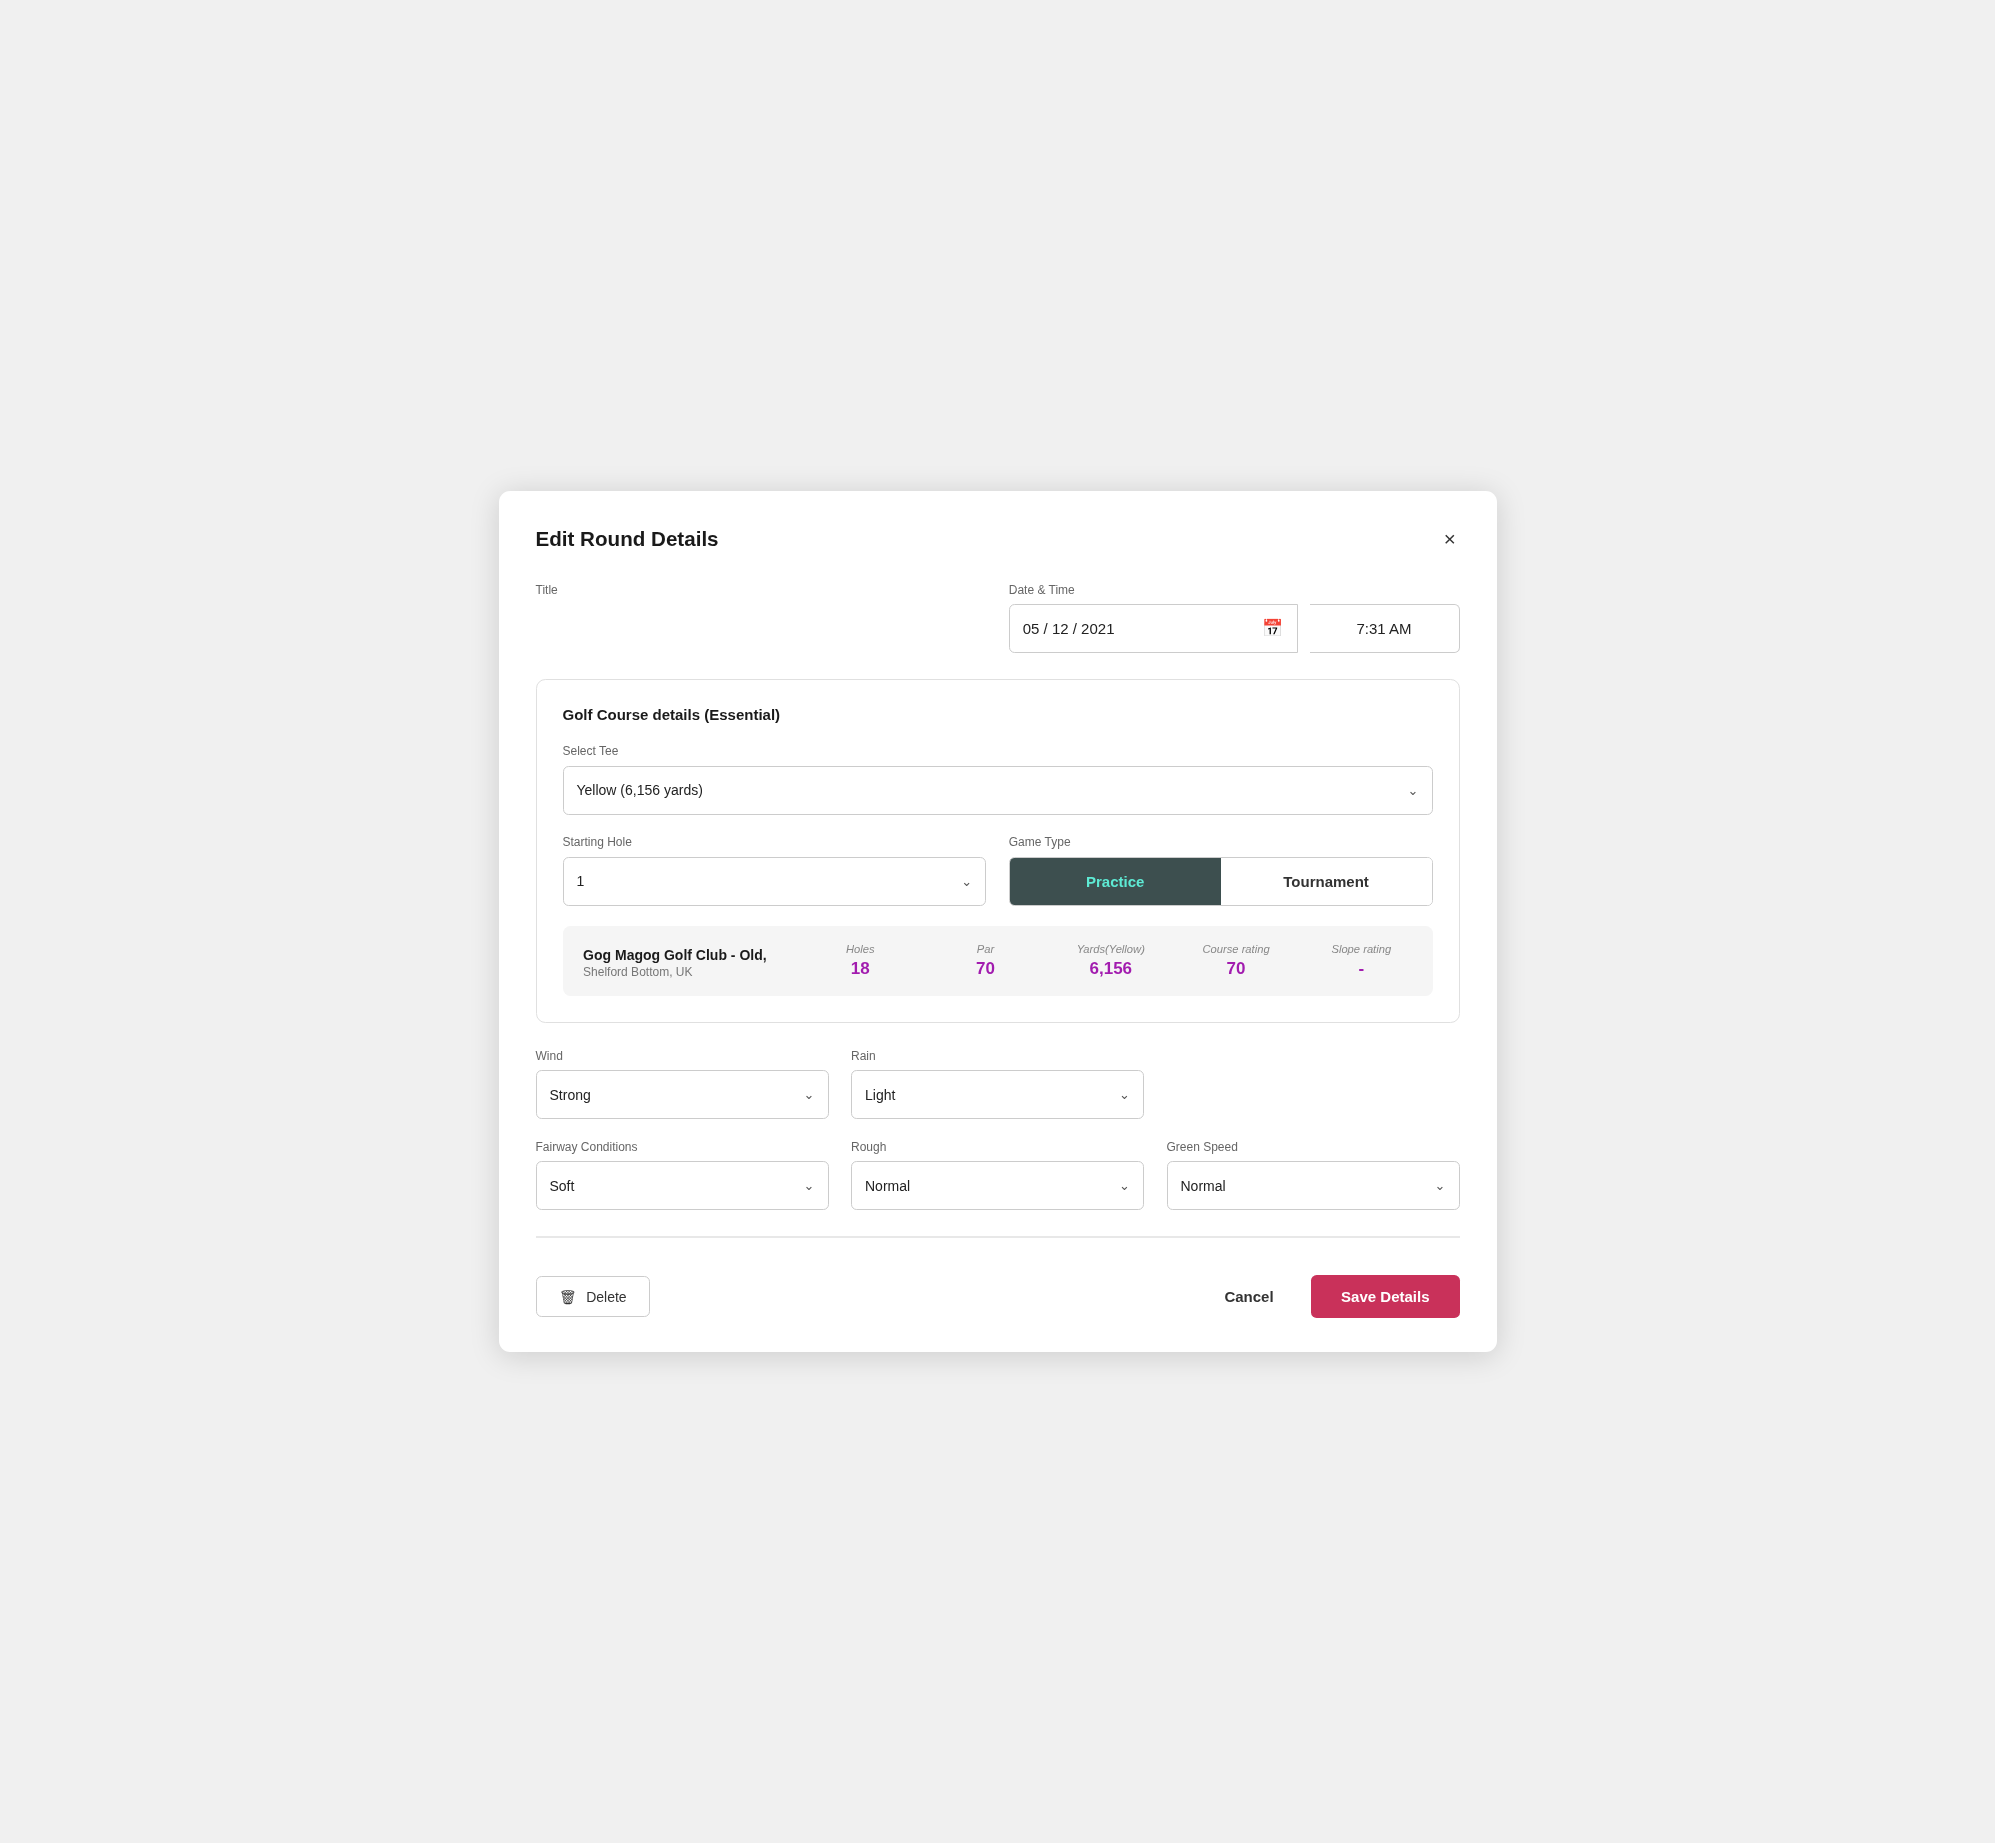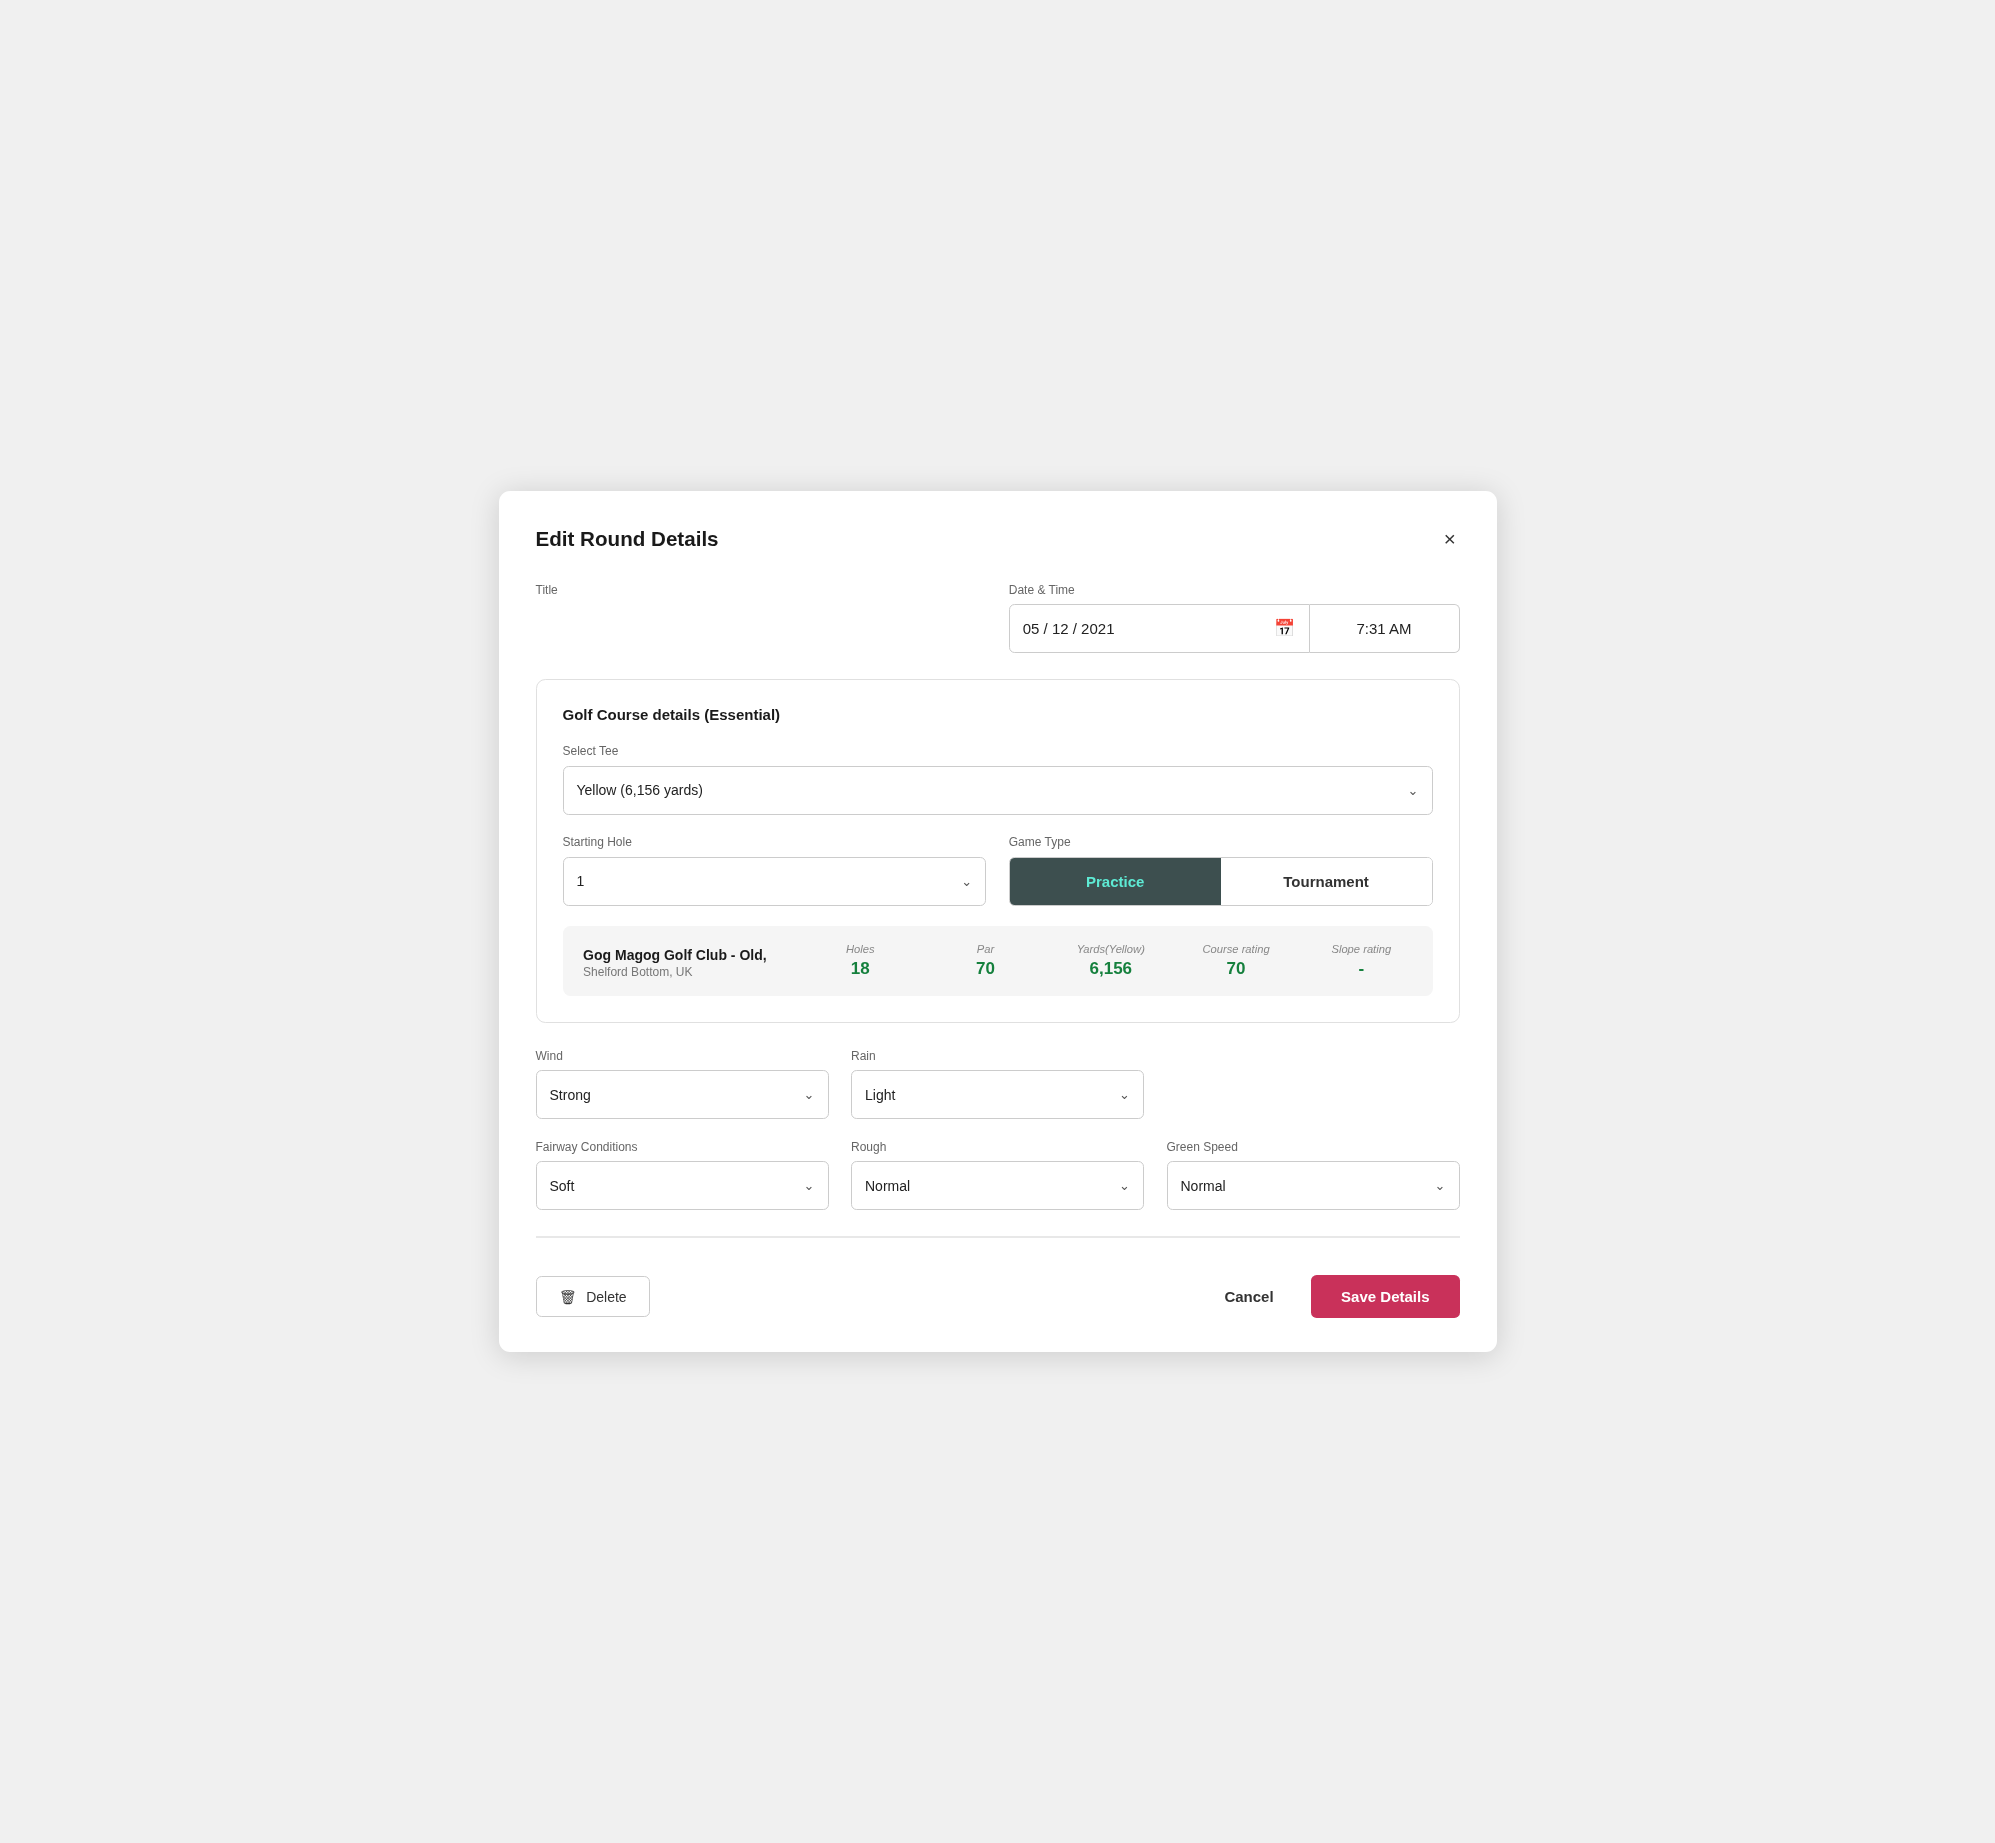--- a/index.html
+++ b/index.html
@@ -61,21 +61,21 @@
       height: 49px;
       border: 1.4px solid #ccc;
       border-radius: 5.6px;
       padding: 0 15px;
       font-size: 15px;
       color: #222;
       outline: none;
     }
     .datetime-row {
       display: flex;
-      gap: 0;
+      gap: 12px;
     }
     .date-input-wrap {
       flex: 1;
       height: 49px;
       border: 1.4px solid #ccc;
       border-radius: 5.6px 0 0 5.6px;
       display: flex;
       align-items: center;
       padding: 0 13px;
       font-size: 15px;
@@ -214,21 +214,21 @@
     }
     .course-stat .stat-label {
       font-size: 11.2px;
       color: #888;
       margin-bottom: 3.7px;
       font-style: italic;
     }
     .course-stat .stat-value {
       font-size: 17px;
       font-weight: 700;
-      color: #15803d;
+      color: #a21caf;
     }
     .weather-section {
       margin-bottom: 26px;
     }
     .weather-title {
       font-size: 15px;
       font-weight: 700;
       color: #1a1a1a;
       margin-bottom: 20.6px;
     }

